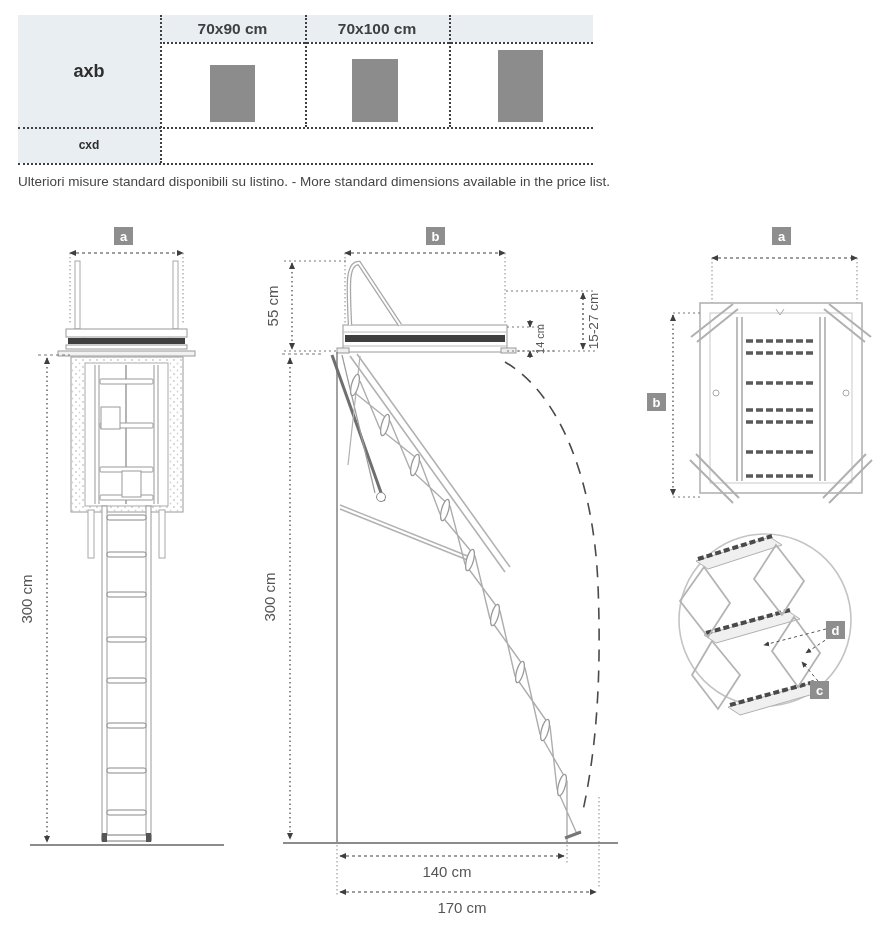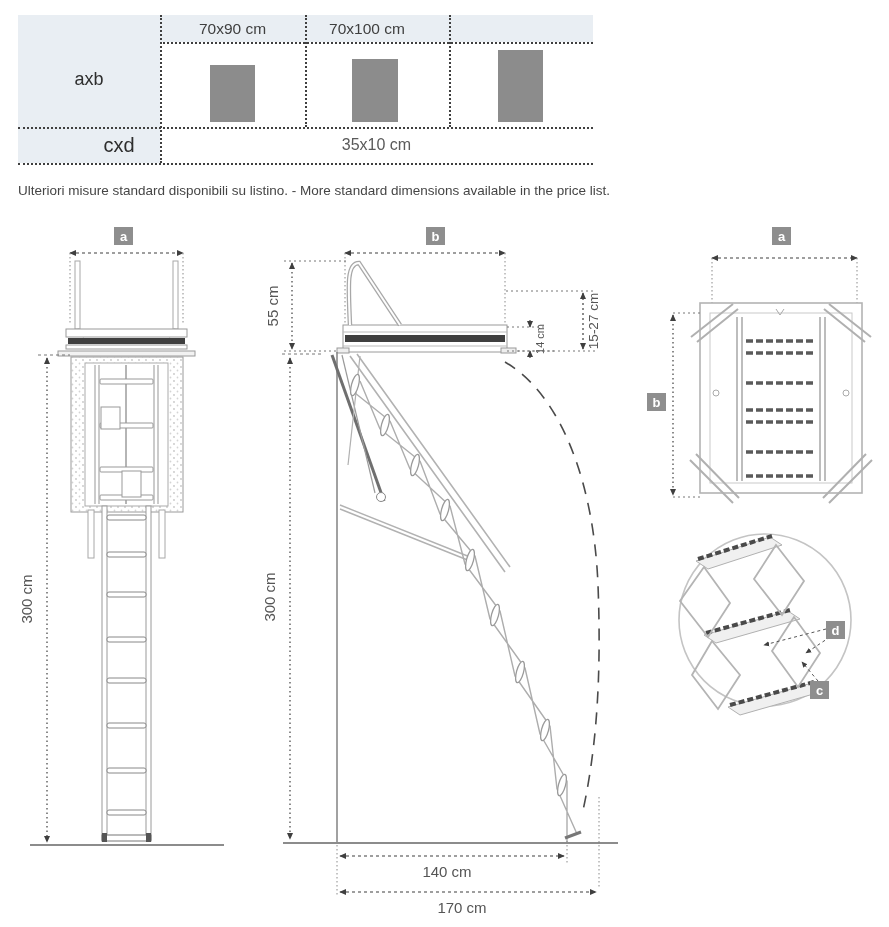--- a/index.html
+++ b/index.html
@@ -10,34 +10,34 @@
   #dim-table{position:absolute;left:18px;top:15px;width:575px;height:148px;}
   .tbg{position:absolute;background:#e9eef3;}
   .bg-corner{left:0;top:0;width:142px;height:112px;}
   .bg-h1{left:142px;top:0;width:145px;height:27px;}
   .bg-h2{left:287px;top:0;width:144px;height:27px;}
   .bg-h3{left:431px;top:0;width:144px;height:27px;}
   .bg-cxd{left:0;top:112px;width:142px;height:36px;}
   .hline{position:absolute;height:0;border-top:2px dotted #3f3f3f;}
   .vline{position:absolute;width:0;border-left:2px dotted #3f3f3f;}
   .cell-label{position:absolute;display:flex;align-items:center;justify-content:center;
-              font-weight:normal;color:#2e2e2e;}
-  .corner1{left:0;top:8px;width:142px;height:112px;font-size:18px;}
-  .corner2{left:0;top:112px;width:142px;height:36px;font-size:20px;padding-left:30px;}
+              font-weight:bold;color:#2e2e2e;}
+  .corner1{left:0;top:0;width:142px;height:112px;font-size:18px;}
+  .corner2{left:0;top:112px;width:142px;height:36px;font-size:12px;}
   .colhead{top:0;height:27px;font-size:15.5px;color:#3f3f3f;}
-  .ch1{left:142px;width:145px;}.ch2{left:277px;width:144px;}.ch3{left:431px;width:144px;}
+  .ch1{left:142px;width:145px;}.ch2{left:287px;width:144px;}.ch3{left:431px;width:144px;}
   .cxd-val{position:absolute;left:142px;top:112px;width:433px;height:36px;display:flex;
            align-items:center;justify-content:center;font-size:16px;color:#5a5a5a;}
   .size-rect{position:absolute;background:#8c8c8c;}
   .sr1{left:192px;top:50px;width:45px;height:57px;}
   .sr2{left:334px;top:44px;width:46px;height:63px;}
   .sr3{left:480px;top:35px;width:45px;height:72px;}
 
   
-  #notes{position:absolute;left:18px;top:180px;width:850px;font-size:13.5px;
+  #notes{position:absolute;left:18px;top:171px;width:850px;font-size:13.5px;
          line-height:22px;color:#454545;}
 
   
   .panel{position:absolute;}
   #front-view{left:18px;top:225px;}
   #side-view{left:262px;top:225px;}
   #top-view{left:640px;top:225px;}
   #detail-view{left:660px;top:505px;}
   svg text{font-family:"Liberation Sans",sans-serif;}
   .dimtxt{fill:#555;font-size:15px;}
@@ -62,21 +62,20 @@
     <div class="hline" style="left:0;top:112px;width:575px;"></div>
     <div class="hline" style="left:0;top:148px;width:575px;"></div>
     <div class="vline" style="left:142px;top:0;height:148px;"></div>
     <div class="vline" style="left:287px;top:0;height:112px;"></div>
     <div class="vline" style="left:431px;top:0;height:112px;"></div>
 
     <div class="cell-label corner1">axb</div>
     <div class="cell-label corner2">cxd</div>
     <div class="cell-label colhead ch1">70x90 cm</div>
     <div class="cell-label colhead ch2">70x100 cm</div>
-    <div class="cxd-val">35x10 cm</div>
 
     <div class="size-rect sr1"></div>
     <div class="size-rect sr2"></div>
     <div class="size-rect sr3"></div>
   </div>
 
   <div id="notes">
     <div>Ulteriori misure standard disponibili su listino. - More standard dimensions available in the price list.</div>
   </div>
 

